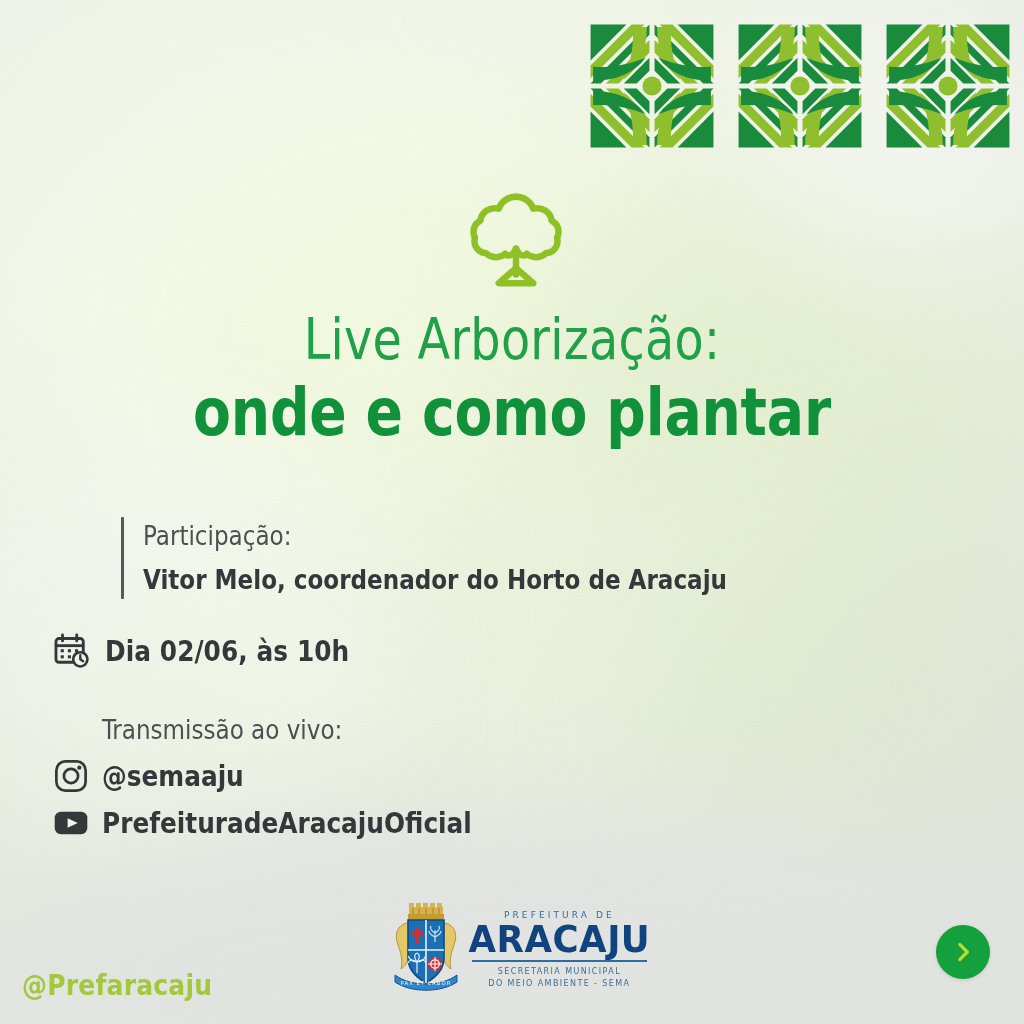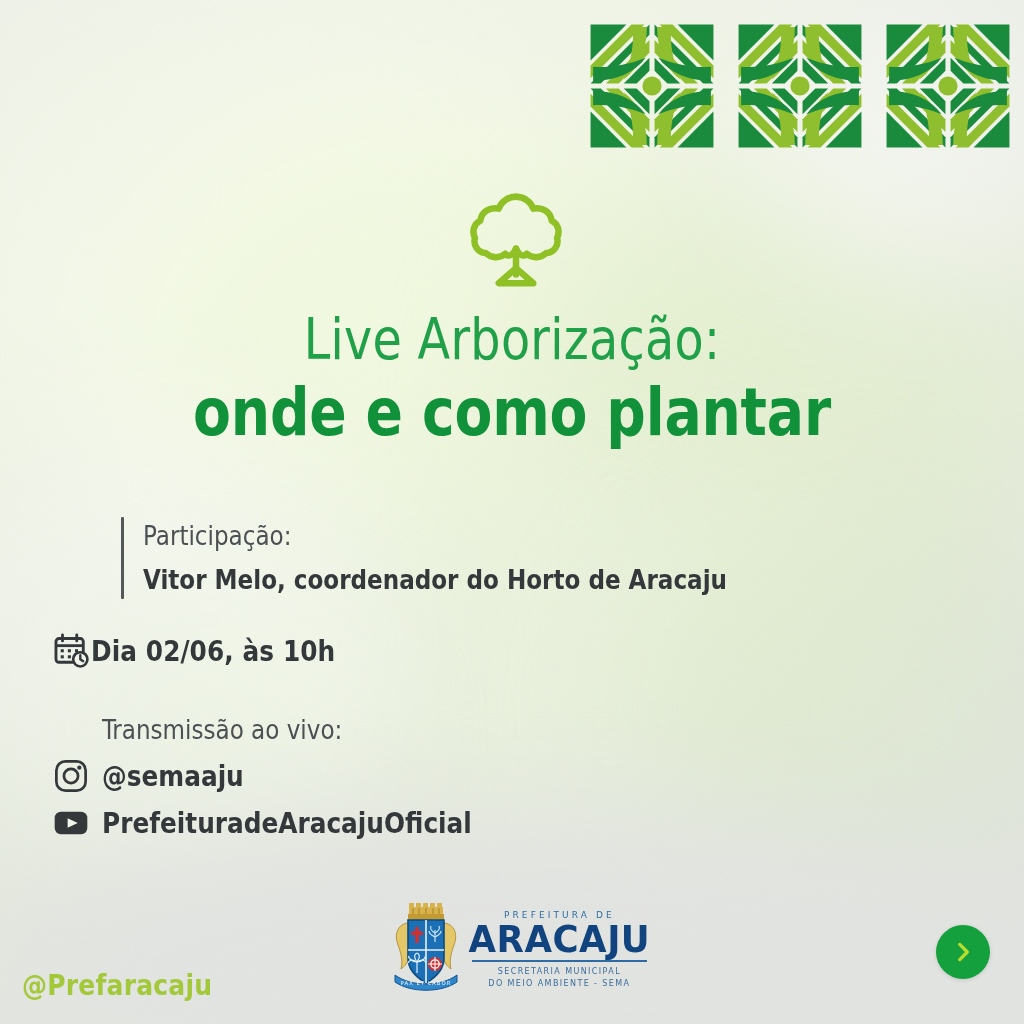--- a/index.html
+++ b/index.html
@@ -63,21 +63,21 @@
     font-size:27px;font-weight:400;color:#4c5052;line-height:1.42;
     transform:scaleX(.95);transform-origin:left center;
   }
   .part-name{
     font-family:"DejaVu Sans Condensed","Liberation Sans",sans-serif;
     font-size:27px;font-weight:700;color:#34383a;line-height:1.45;margin-top:5px;
     transform:scaleX(.95);transform-origin:left center;
   }
 
   
-  #date-row{position:absolute;left:53px;top:632px;display:flex;align-items:center;}
+  #date-row{position:absolute;left:53px;top:632px;display:flex;align-items:center;gap:14px;}
   #calendar-icon{width:38px;height:38px;flex:none;}
   .date-text{
     font-family:"DejaVu Sans Condensed","Liberation Sans",sans-serif;
     font-size:29px;font-weight:700;color:#34383a;letter-spacing:.1px;
     transform:scaleX(.95);transform-origin:left center;
   }
 
   
   #broadcast{position:absolute;left:53px;top:712px;}
   .bc-label{

